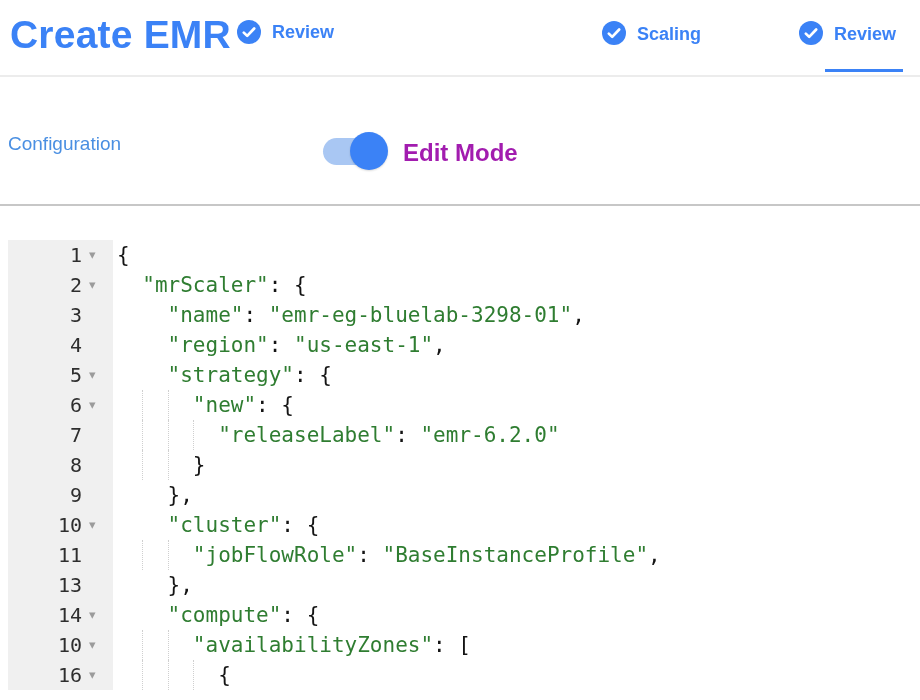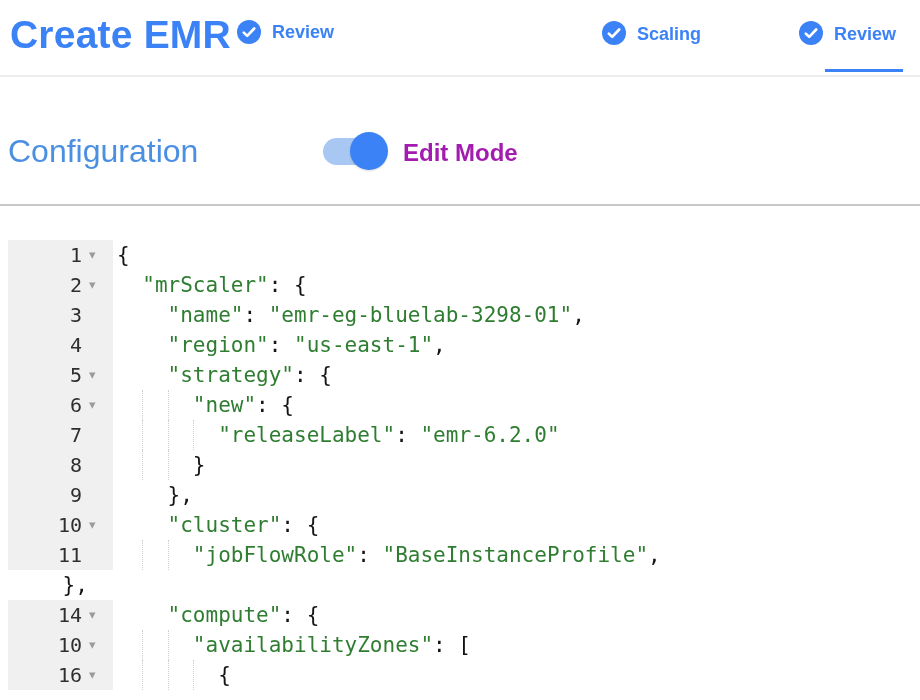--- a/index.html
+++ b/index.html
@@ -16,21 +16,21 @@
   .step-general { left:237px; }
   .step-compute { left:415px; }
   .step-scaling { left:602px;align-items:flex-end; }
   .step-review  { left:799px;align-items:flex-end; }
   .step-icon { width:24px; height:24px; display:block; }
   .step-label { font-size:18px; font-weight:600; color:#3b82f6; }
   .active-underline { position:absolute; left:825px; top:69px; width:78px; height:3px;
                       background:#3b82f6; }
 
   
-  .config-heading { position:absolute; left:8px; top:133px; font-size:32px; font-weight:400;
+  .config-heading { position:absolute; left:8px; top:133px; font-size:19px; font-weight:400;
                     color:#4a8fe2; }
   .toggle { position:absolute; left:323px; top:131px; width:66px; height:39px; cursor:pointer; }
   .toggle .track { position:absolute; left:0; top:7px; width:55px; height:27px;
                    border-radius:14px; background:#a9c7f3; }
   .toggle .knob { position:absolute; left:27px; top:1px; width:38px; height:38px;
                   border-radius:50%; background:#3b82f6; box-shadow:0 1px 2px rgba(0,0,0,.15); }
   .toggle-label { position:absolute; left:403px; top:139px; font-size:24px; color:#a21caf;font-weight:bold; }
 
   .divider { position:absolute; left:0; top:204px; width:920px; height:2px; background:#c7c7c7; }
 
@@ -165,20 +165,24 @@
       <div class="ed-code"><span class="ed-indent" style="width: 4ch;"></span><span class="tok-s">"cluster"</span><span class="tok-p">: {</span></div>
     </div>
     <div class="ed-row">
       <div class="ed-gutter">
         <span class="ed-num">11</span>
         <span class="ed-fold"></span>
       </div>
       <div class="ed-code"><span class="ed-indent" style="width: 6ch;"><i class="ed-guide" style="left: 2ch;"></i><i class="ed-guide" style="left: 4ch;"></i></span><span class="tok-s">"jobFlowRole"</span><span class="tok-p">: </span><span class="tok-s">"BaseInstanceProfile"</span><span class="tok-p">,</span></div>
     </div>
     <div class="ed-row">
+      <div class="ed-gutter">
+        <span class="ed-num">13</span>
+        <span class="ed-fold"></span>
+      </div>
       <div class="ed-code"><span class="ed-indent" style="width: 4ch;"></span><span class="tok-p">},</span></div>
     </div>
     <div class="ed-row">
       <div class="ed-gutter">
         <span class="ed-num">14</span>
         <span class="ed-fold">▾</span>
       </div>
       <div class="ed-code"><span class="ed-indent" style="width: 4ch;"></span><span class="tok-s">"compute"</span><span class="tok-p">: {</span></div>
     </div>
     <div class="ed-row">

